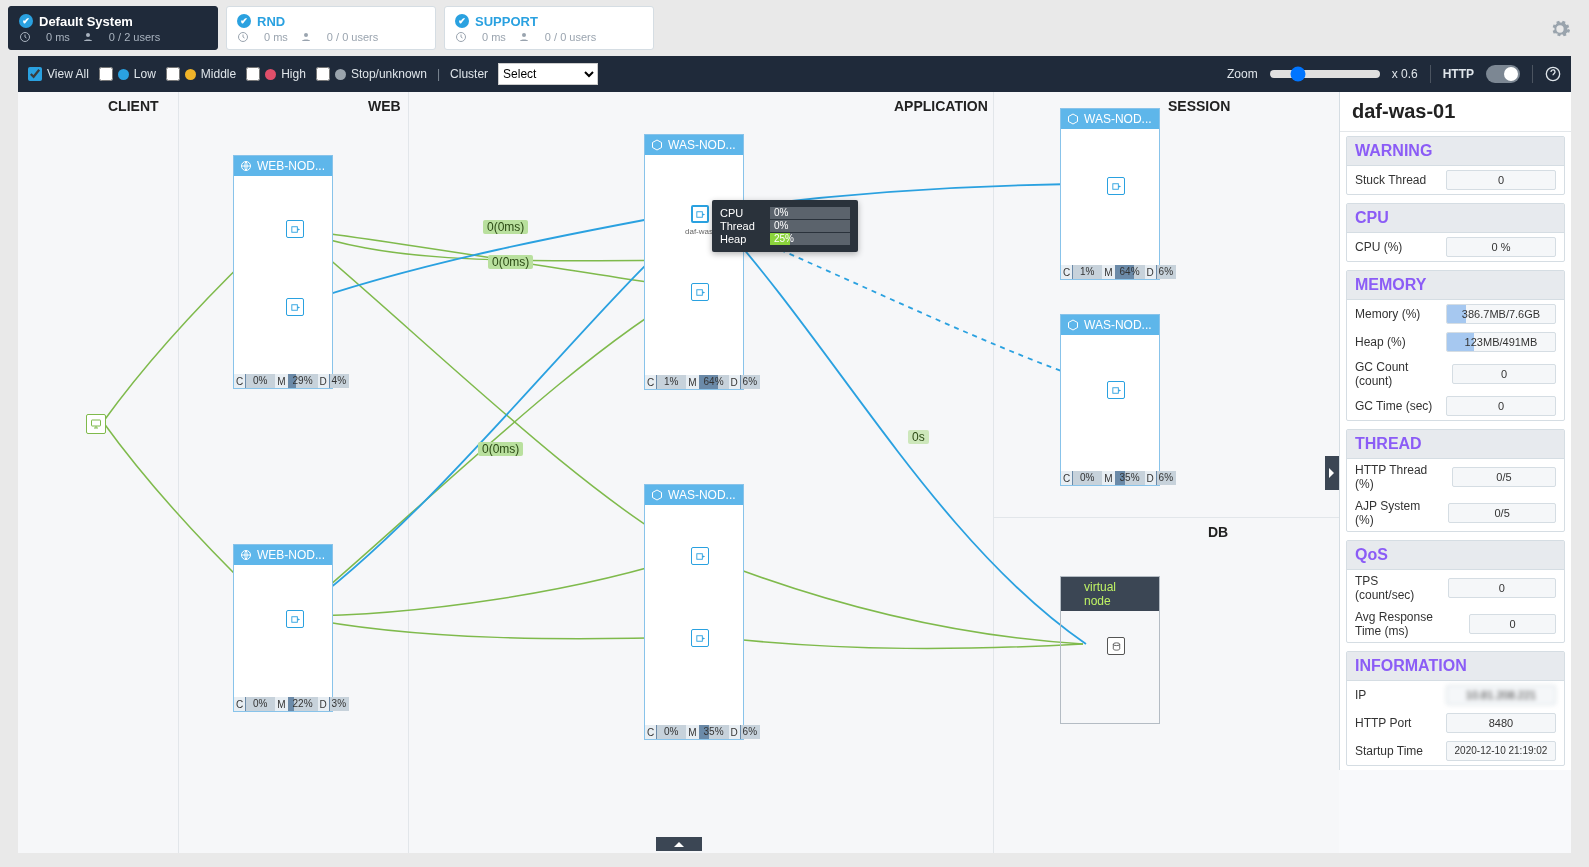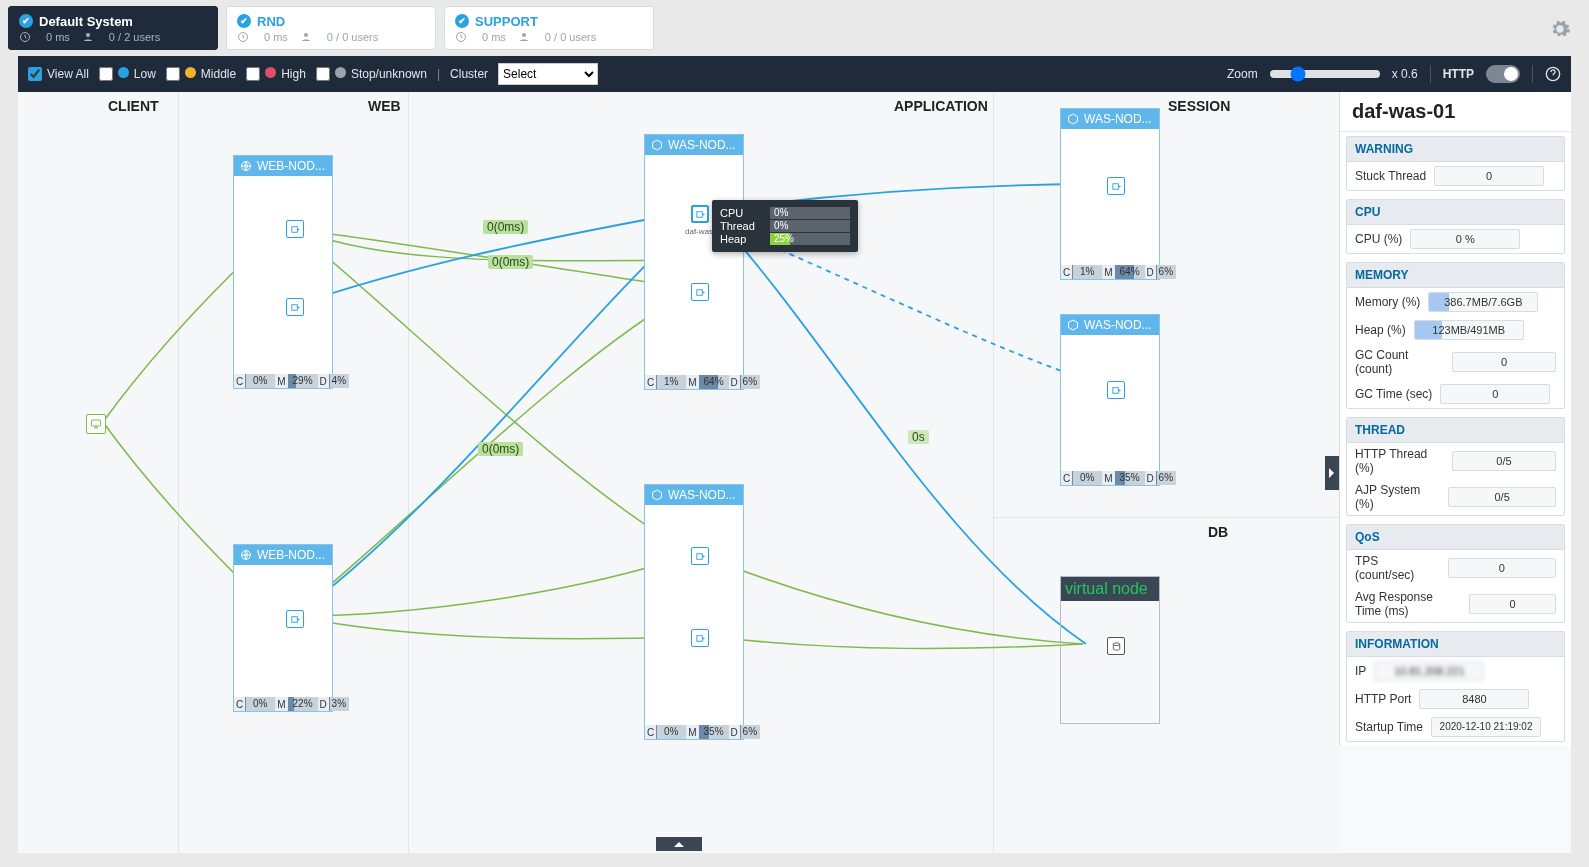--- a/index.html
+++ b/index.html
@@ -7,21 +7,21 @@
 .topbar{display:flex;align-items:flex-start;padding:6px 8px 0 8px;gap:8px;height:56px}
 .sys-card{background:#fff;border:1px solid #d5dde3;border-radius:3px;width:210px;height:44px;padding:4px 10px;display:flex;flex-direction:column;justify-content:center;cursor:pointer}
 .sys-card.active{background:#1f2a3a;border-color:#1f2a3a;color:#fff}
 .sys-card .row1{display:flex;align-items:center;gap:6px;font-size:13px;font-weight:600}
 .sys-card .row2{display:flex;align-items:center;gap:12px;font-size:11px;color:#9aa4af;margin-top:2px}
 .sys-card.active .row2{color:#a9b3bf}
 .sys-card .row2 .seg{display:flex;align-items:center;gap:15px}
 .gear-wrap{position:absolute;right:18px;top:18px;cursor:pointer}
 .check-ic{width:14px;height:14px;border-radius:50%;background:#2aa1e0;color:#fff;display:inline-flex;align-items:center;justify-content:center;font-size:9px}
 .filterbar{background:#1f2a3a;height:36px;margin:0 18px;display:flex;align-items:center;padding:0 10px;color:#dfe5ea;font-size:12px;gap:10px}
-.filterbar label{display:flex;gap:5px}
+.filterbar label{display:flex;align-items:center;gap:5px}
 .filterbar input[type=checkbox]{width:14px;height:14px;accent-color:#2aa1e0}
 .dot{width:11px;height:11px;border-radius:50%;display:inline-block}
 .filterbar select{height:22px;font-size:12px;background:#fff;border:1px solid #ccc;width:100px}
 .filterbar .right{margin-left:auto;display:flex;align-items:center;gap:12px}
 .zoom-slider{appearance:none;width:110px;height:8px;border-radius:4px;background:#e0e0e0}
 .zoom-slider::-webkit-slider-thumb,.zoom-slider::-moz-range-thumb{appearance:none;width:16px;height:16px;border-radius:50%;background:#2aa1e0;border:none}
 .toggle{width:34px;height:18px;border-radius:9px;background:#7c8793;position:relative}
 .toggle::after{content:"";position:absolute;width:14px;height:14px;border-radius:50%;background:#fff;top:2px;right:2px}
 .vdiv{width:1px;height:18px;background:#4b5460}
 .main{display:flex;margin:0 18px;background:#f8f9fb;height:calc(867px - 56px - 36px - 14px)}
@@ -38,26 +38,26 @@
 .metrics .bar span{position:absolute;left:0;right:0;text-align:center;font-size:10px;line-height:14px}
 .port{position:absolute;width:18px;height:18px;border:1.5px solid #2aa1e0;border-radius:2px;background:#fff;display:flex;align-items:center;justify-content:center}
 .port svg{width:11px;height:11px}
 .client-node{position:absolute;width:20px;height:20px;border:1.5px solid #7fba4c;border-radius:2px;background:#fff;display:flex;align-items:center;justify-content:center}
 .tooltip{position:absolute;background:#2a323b;color:#fff;font-size:11px;padding:6px 8px 6px 8px;border-radius:2px;box-shadow:0 2px 6px rgba(0,0,0,.3)}
 .tooltip .trow{display:flex;align-items:center;margin:1px 0;gap:8px}
 .tooltip .tbar{width:80px;height:12px;background:#5b636c;position:relative}
 .tooltip .tbar .tfill{position:absolute;left:0;top:0;bottom:0}
 .tooltip .tbar span{position:absolute;left:4px;font-size:10px;line-height:12px}
 .virtual{position:absolute;border:1px solid #b4bcc4}
-.virtual .hdr{background:#3b4654;color:#22c55e;font-size:16px;padding:3px 4px}
+.virtual .hdr{background:#3b4654;color:#bef264;font-size:12px;padding:3px 23px}
 .side{width:232px;background:#fff;border-left:1px solid #d5dde3;display:flex;flex-direction:column;overflow:auto}
 .side-title{font-size:20px;font-weight:700;padding:8px 12px;border-bottom:1px solid #e3e7ea;color:#222}
 .panel{border:1px solid #d5dde3;margin:4px 6px;border-radius:2px;background:#fff}
-.panel-h{font-size:12px;font-weight:700;color:#0369a1;padding:5px 8px;background:#e7eaee;border-bottom:1px solid #d5dde3}
-.panel .prow{display:flex;align-items:center;padding:4px 8px;font-size:12px;color:#333;gap:8px}
+.panel-h{font-size:16px;font-weight:700;color:#8b5cf6;padding:5px 8px;background:#e7eaee;border-bottom:1px solid #d5dde3}
+.panel .prow{display:flex;align-items:center;justify-content:space-between;padding:4px 8px;font-size:12px;color:#333;gap:8px}
 .valbox{width:110px;height:20px;border:1px solid #d5dde3;border-radius:2px;background:#f5f7f9;position:relative;text-align:center;font-size:11px;line-height:18px;color:#333;overflow:hidden}
 .valbox .fill{position:absolute;left:0;top:0;bottom:0;background:#a6c8f0}
 .valbox span{position:relative;z-index:1}
 .expand-tab{position:absolute;right:0;top:50%;transform:translateY(-50%);width:14px;height:34px;background:#3b4654;display:flex;align-items:center;justify-content:center;cursor:pointer}
 .bot-tab{position:absolute;left:50%;transform:translateX(-50%);bottom:2px;width:46px;height:14px;background:#3b4654;display:flex;align-items:center;justify-content:center;cursor:pointer}
 svg.ico{width:12px;height:12px}
 .hex-ic{width:12px;height:12px}
 .link-label{position:absolute;font-size:12px;background:#b9e09e;color:#2b4a14;padding:0 4px;border-radius:2px}
 </style>
 </head>

